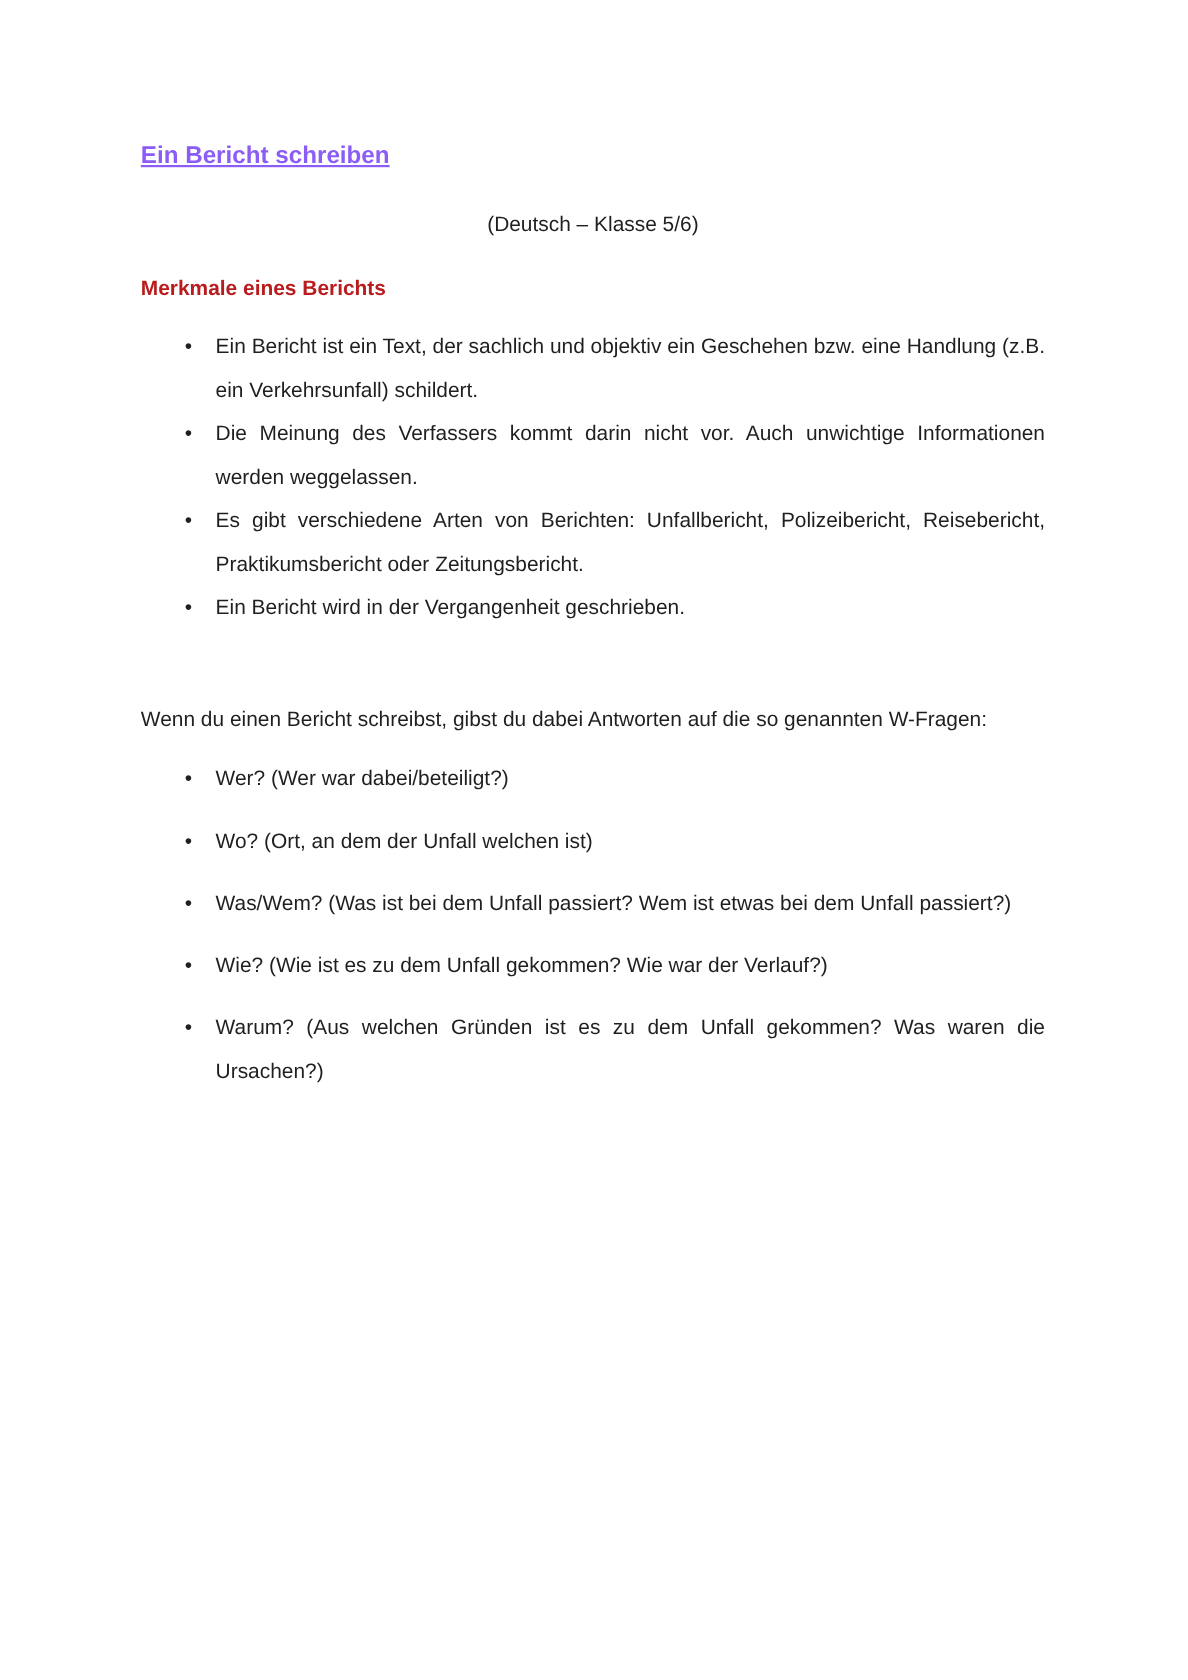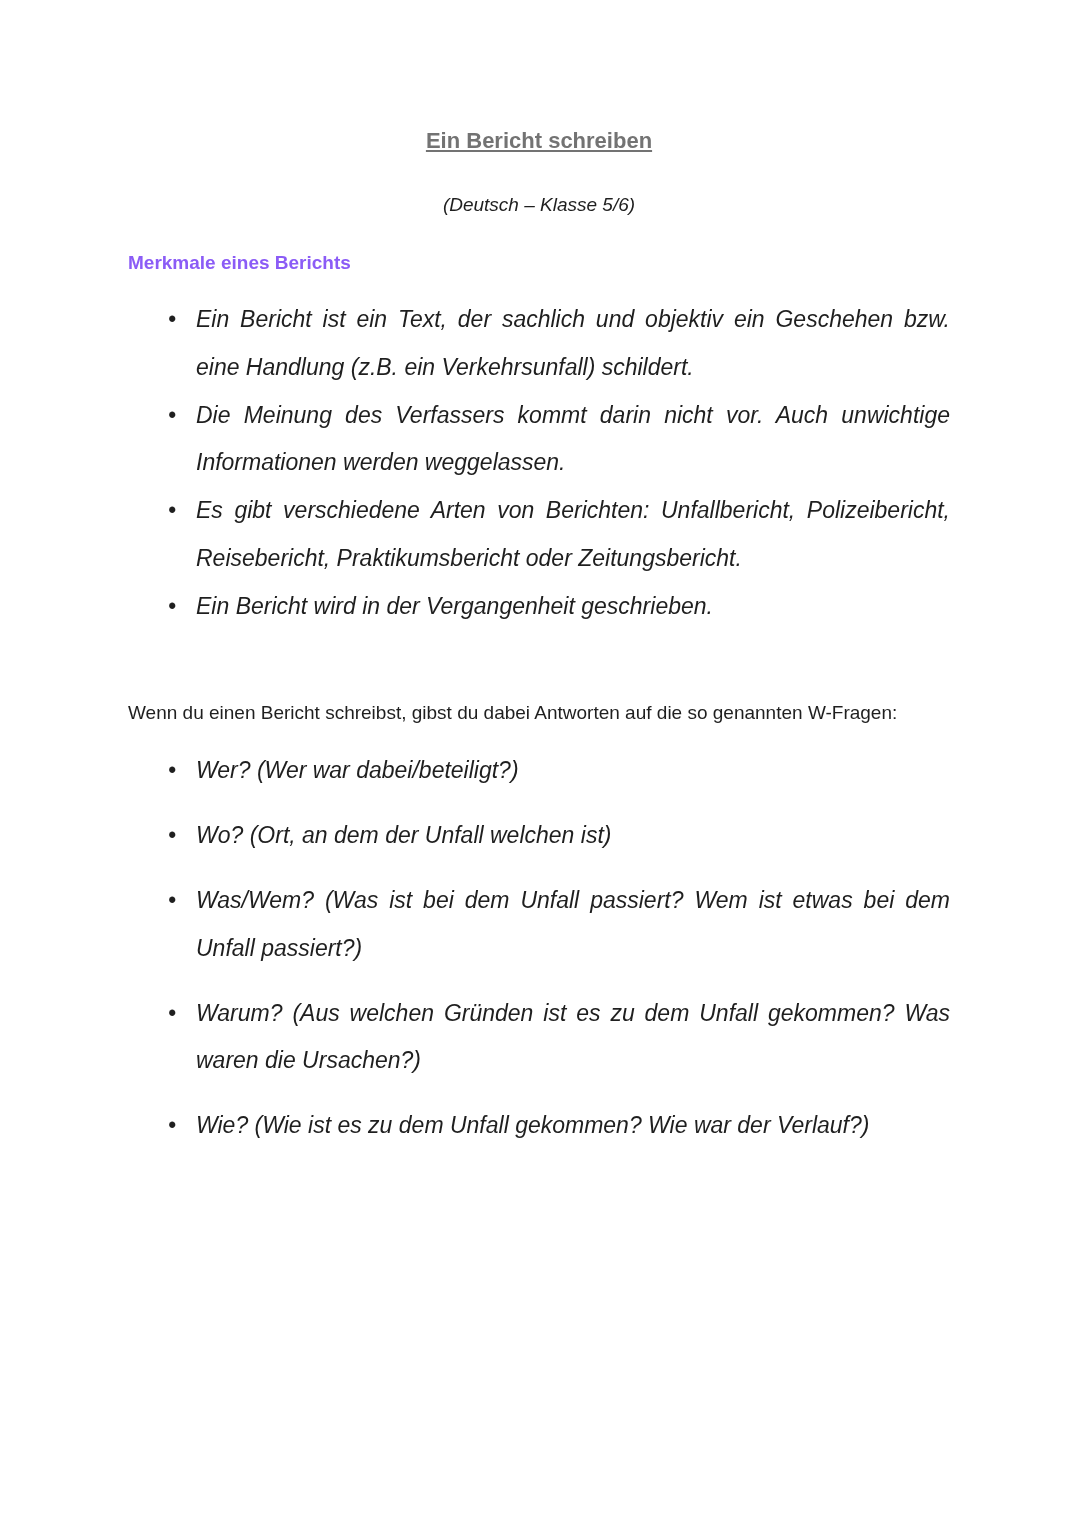--- a/index.html
+++ b/index.html
@@ -17,55 +17,52 @@
   }
 
   .page {
     width: 1080px;
     height: 1527px;
     padding: 128px 130px 40px 128px;
     background: #ffffff;
   }
 
   .doc-title {
-    text-align: center;
     font-size: 22px;
     font-weight: bold;
     text-decoration: underline;
-    color: #737373;
+    color: #8b5cf6;
     margin-bottom: 40px;
   }
 
   .doc-subtitle {
     text-align: center;
     font-size: 19px;
-    font-style: italic;
     margin-bottom: 36px;
   }
 
   .section-heading {
     font-size: 19px;
     font-weight: bold;
-    color: #8b5cf6;
+    color: #b91c1c;
     margin-bottom: 22px;
   }
 
   .bullet-list {
     list-style: none;
     margin: 0 0 0 38px;
     padding: 0;
   }
 
   .bullet-list li {
     position: relative;
     padding-left: 30px;
-    font-size: 23px;
+    font-size: 19px;
     line-height: 2.08;
     text-align: justify;
-    font-style: italic;
   }
 
   .bullet-list li::before {
     content: "\2022";
     position: absolute;
     left: 2px;
     top: 0;
   }
 
   .bullet-list.spaced li {
@@ -102,17 +99,17 @@
 
   <div class="section-gap"></div>
 
 
   <p class="intro-paragraph">Wenn du einen Bericht schreibst, gibst du dabei Antworten auf die so genannten W-Fragen:</p>
 
   <ul class="bullet-list spaced">
     <li>Wer? (Wer war dabei/beteiligt?)</li>
     <li>Wo? (Ort, an dem der Unfall welchen ist)</li>
     <li>Was/Wem? (Was ist bei dem Unfall passiert? Wem ist etwas bei dem Unfall passiert?)</li>
+    <li>Wie? (Wie ist es zu dem Unfall gekommen? Wie war der Verlauf?)</li>
     <li>Warum? (Aus welchen Gründen ist es zu dem Unfall gekommen? Was waren die Ursachen?)</li>
-    <li>Wie? (Wie ist es zu dem Unfall gekommen? Wie war der Verlauf?)</li>
   </ul>
 
 </div>
 
 </body></html>

